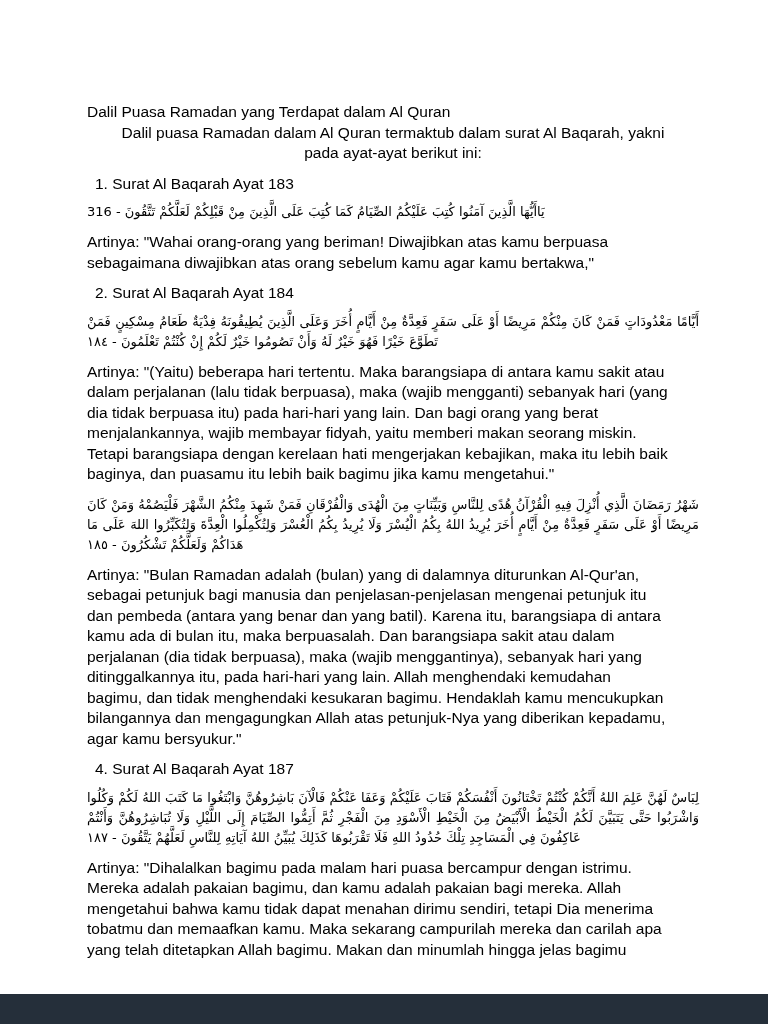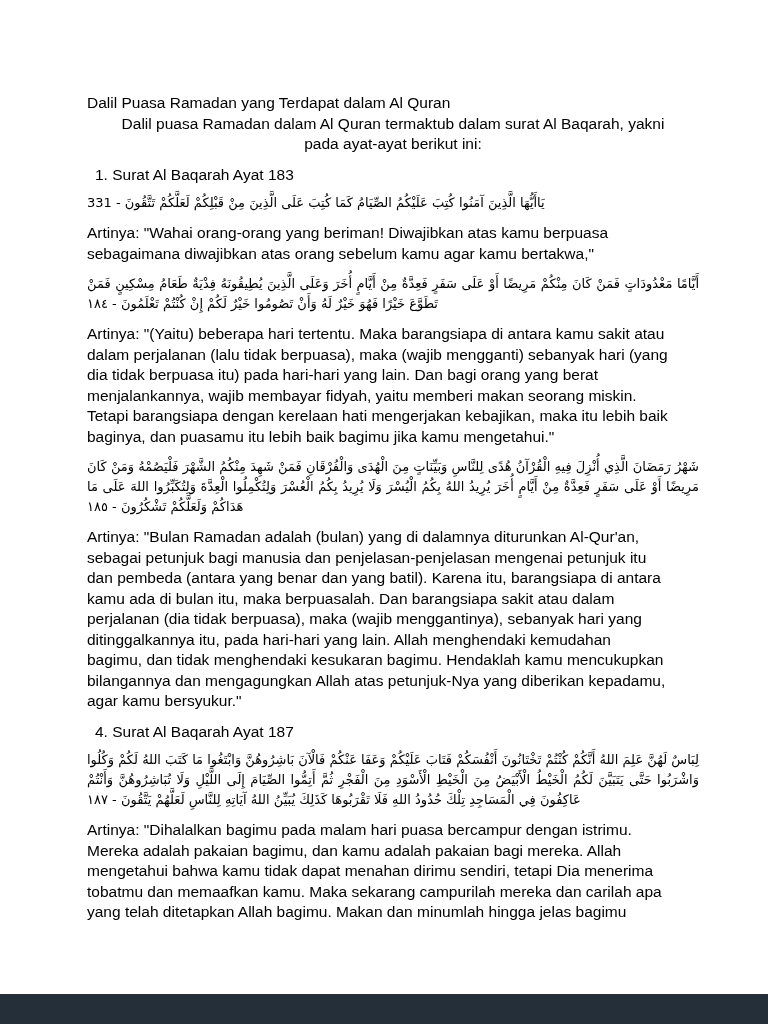--- a/index.html
+++ b/index.html
@@ -8,21 +8,21 @@
     width: 768px;
     height: 1024px;
     background: #ffffff;
     overflow: hidden;
     font-family: "Liberation Sans", sans-serif;
     color: #000000;
   }
   .content {
     position: absolute;
     left: 87px;
-    top: 93px;
+    top: 102px;
     width: 612px;
     font-size: 15.5px;
     line-height: 20.5px;
     color: #000000;
   }
   .doc-title { margin: 0; white-space: pre-line; }
   .doc-intro { margin: 0 0 10px 0; white-space: pre-line; text-align: center; }
   .section { margin: 0; }
   .heading { margin: 8px; }
   .arabic {
@@ -49,26 +49,27 @@
 
 <div class="page" style="background: rgb(255, 255, 255);">
   <div class="content" style="color: rgb(0, 0, 0);">
 
     <div class="doc-title">Dalil Puasa Ramadan yang Terdapat dalam Al Quran</div>
     <div class="doc-intro">Dalil puasa Ramadan dalam Al Quran termaktub dalam surat Al Baqarah, yakni
 pada ayat-ayat berikut ini:</div>
 
     <div class="section">
       <div class="heading">1. Surat Al Baqarah Ayat 183</div>
-      <div class="arabic" dir="rtl">يَاأَيُّهَا الَّذِينَ آمَنُوا كُتِبَ عَلَيْكُمُ الصِّيَامُ كَمَا كُتِبَ عَلَى الَّذِينَ مِنْ قَبْلِكُمْ لَعَلَّكُمْ تَتَّقُونَ - 331</div>
+      <div class="arabic" dir="rtl">يَاأَيُّهَا الَّذِينَ آمَنُوا كُتِبَ عَلَيْكُمُ الصِّيَامُ كَمَا كُتِبَ عَلَى الَّذِينَ مِنْ قَبْلِكُمْ لَعَلَّكُمْ تَتَّقُونَ - 316</div>
       <div class="translation">Artinya: "Wahai orang-orang yang beriman! Diwajibkan atas kamu berpuasa
 sebagaimana diwajibkan atas orang sebelum kamu agar kamu bertakwa,"</div>
     </div>
 
     <div class="section">
+      <div class="heading">2. Surat Al Baqarah Ayat 184</div>
       <div class="arabic" dir="rtl">أَيَّامًا مَعْدُودَاتٍ فَمَنْ كَانَ مِنْكُمْ مَرِيضًا أَوْ عَلَى سَفَرٍ فَعِدَّةٌ مِنْ أَيَّامٍ أُخَرَ وَعَلَى الَّذِينَ يُطِيقُونَهُ فِدْيَةٌ طَعَامُ مِسْكِينٍ فَمَنْ تَطَوَّعَ خَيْرًا فَهُوَ خَيْرٌ لَهُ وَأَنْ تَصُومُوا خَيْرٌ لَكُمْ إِنْ كُنْتُمْ تَعْلَمُونَ - ١٨٤</div>
       <div class="translation">Artinya: "(Yaitu) beberapa hari tertentu. Maka barangsiapa di antara kamu sakit atau
 dalam perjalanan (lalu tidak berpuasa), maka (wajib mengganti) sebanyak hari (yang
 dia tidak berpuasa itu) pada hari-hari yang lain. Dan bagi orang yang berat
 menjalankannya, wajib membayar fidyah, yaitu memberi makan seorang miskin.
 Tetapi barangsiapa dengan kerelaan hati mengerjakan kebajikan, maka itu lebih baik
 baginya, dan puasamu itu lebih baik bagimu jika kamu mengetahui."</div>
     </div>
 
     <div class="section">

